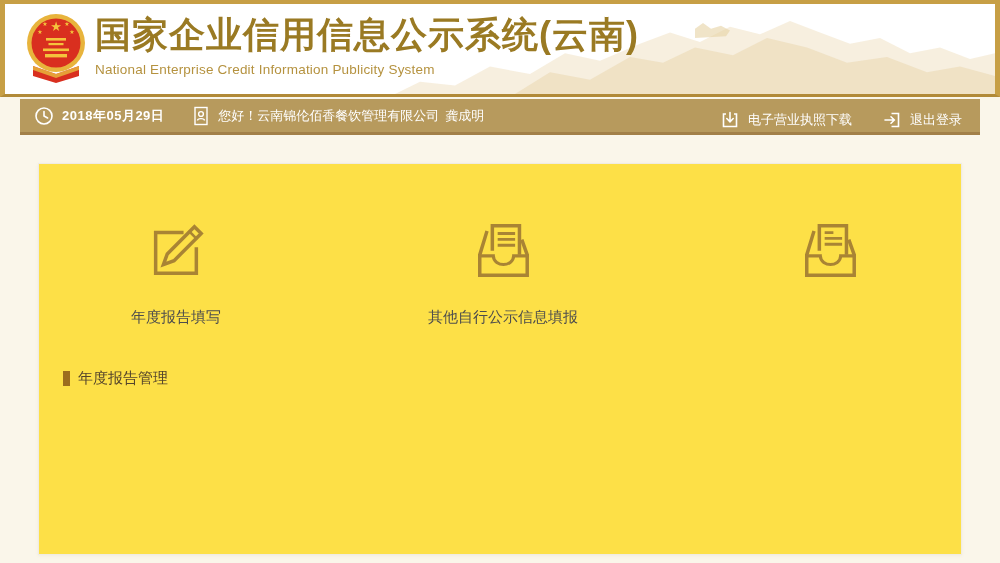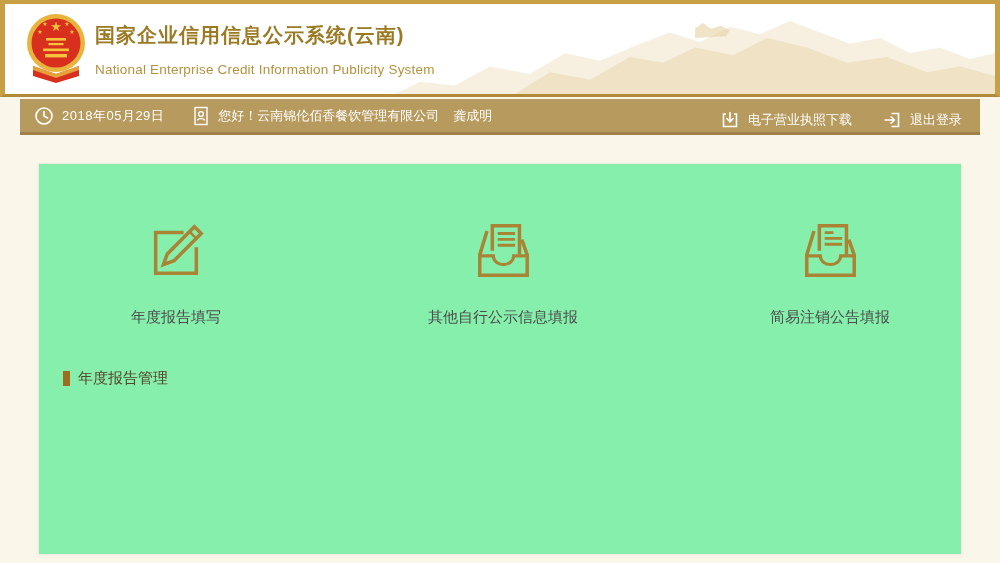--- a/index.html
+++ b/index.html
@@ -20,44 +20,44 @@
     border-right:5px solid #c79f45;
     border-bottom:3px solid #b18a38;
   }
   .watermark {
     position:absolute; right:0; top:0; width:600px; height:90px;
     pointer-events:none;
   }
   .emblem { position:absolute; left:20px; top:6px; width:62px; height:76px; }
   .title-block { position:absolute; left:90px; top:14px; }
   .main-title {
-    font-size:20px; font-weight:bold; color:#9a7a23; letter-spacing:1px;
+    font-size:36px; font-weight:bold; color:#9a7a23; letter-spacing:1px;
     line-height:34px;
   }
   .sub-title { font-size:13.5px; color:#b5923f; margin-top:10px; letter-spacing:.2px; }
 
   
   .navbar {
     position:absolute; left:20px; top:99px; width:960px; height:36px;
     background:#b79a5d; border-bottom:3px solid #a28049;
     display:flex; align-items:center; color:#ffffff; font-size:13px;
   }
   .nav-left { display:flex; align-items:center; padding-left:14px; }
   .nav-right { margin-left:auto; display:flex; align-items:center; padding-right:18px;margin-top:8px; }
   .nav-item { display:flex; align-items:center; cursor:pointer; }
   .nav-item svg { margin-right:8px; display:block; }
-  .nav-date { font-weight:normal; letter-spacing:.5px; }
+  .nav-date { font-weight:bold; letter-spacing:.5px; }
   .nav-greet { margin-left:28px;text-align:right; }
-  .nav-user { margin-left:14px; }
+  .nav-user { margin-left:6px; }
   .nav-gap { margin-left:30px; }
 
   
   .panel {
     position:absolute; left:38px; top:163px; width:924px; height:392px;
-    background:#86efac; border:1px solid #f0ece2;
+    background:#fde047; border:1px solid #f0ece2;
     box-shadow:0 1px 3px rgba(150,130,90,.08);
   }
   .menu-row {
     display:flex; justify-content:space-between;
     padding:56px 42px 0 48px;
   }
   .menu-item { width:178px; text-align:center; cursor:pointer; }
   .menu-item .icon-wrap { height:66px; display:flex; justify-content:center; align-items:flex-start; }
   .menu-label { margin-top:22px; font-size:15px; color:#4d4d4d; white-space:nowrap; }
 
@@ -179,21 +179,20 @@
 
     <div class="menu-item">
       <div class="icon-wrap">
         <svg width="62" height="62" viewBox="0 0 64 64" fill="none" stroke="#a98434" stroke-width="3.6" stroke-linecap="square">
           <path d="M21 30 V6 H49 V34"></path>
           <path d="M28 13 H34 M28 19 H43 M28 25 H43" stroke-width="3"></path>
           <path d="M15 13 L8 36 V57 H57 V36 L52 22"></path>
           <path d="M8 37 H22 C22 43 28 46 32.5 46 C37 46 43 43 43 37 H57" stroke-width="3.2"></path>
         </svg>
       </div>
-      <div class="menu-label">简易注销公告填报</div>
     </div>
 
 
   </div>
 
   <div class="section-head">
     <span class="section-marker"></span>
     <span>年度报告管理</span>
   </div>
 

